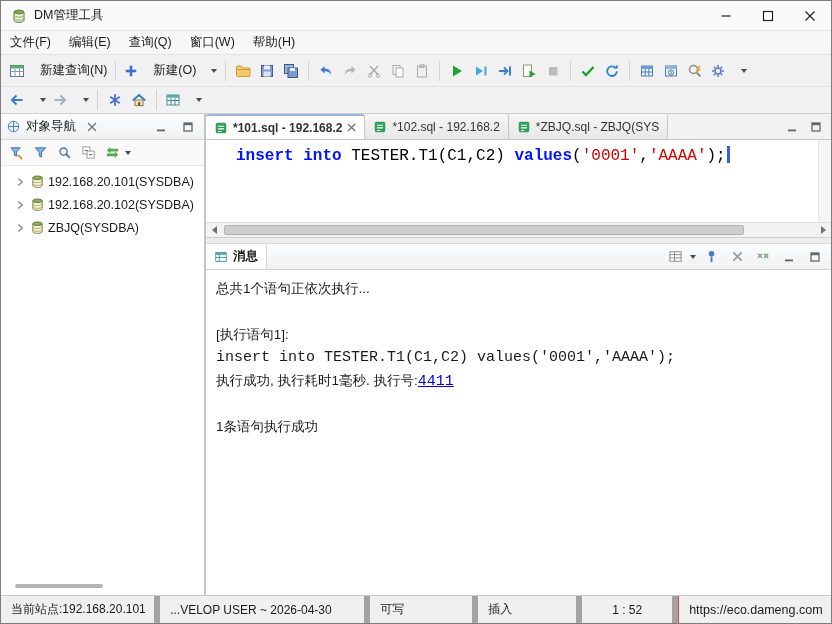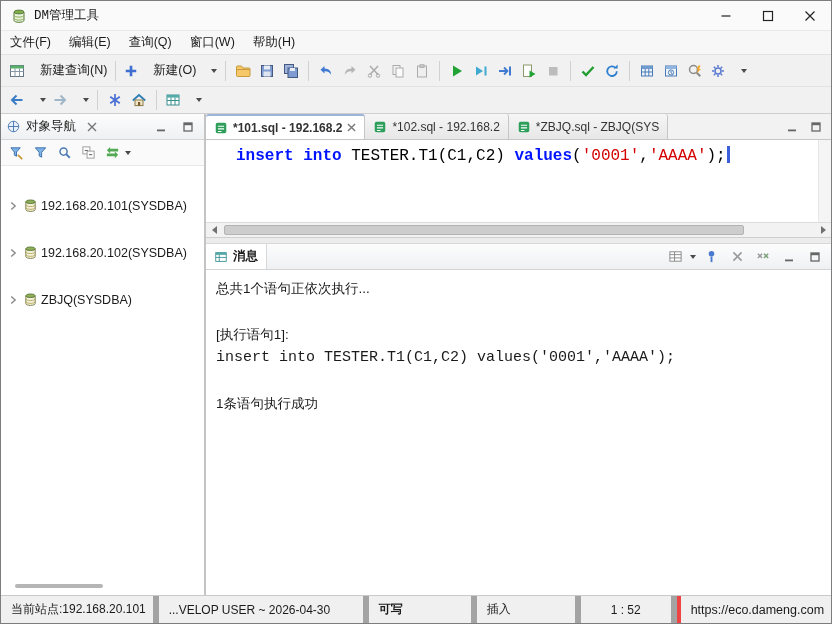--- a/index.html
+++ b/index.html
@@ -2,42 +2,42 @@
 <html><head>
 <meta charset="utf-8">
 <style>
   *{margin:0;padding:0;box-sizing:border-box;}
   html,body{width:832px;height:624px;overflow:hidden;}
   body{font-family:"Liberation Sans","DejaVu Sans",sans-serif;font-size:13px;color:#1b1b1b;background:#dcdcdc;}
   .window{width:832px;height:624px;display:flex;flex-direction:column;background:#f0f0f0;border:1px solid #7d7d7d;}
   svg{display:block;}
   
   .titlebar{height:30px;display:flex;align-items:center;background:#fafafa;border-bottom:1px solid #e8e8e8;padding-left:10px;gap:7px;flex:0 0 auto;}
-  .title-text{font-size:12.5px;font-family:Liberation Mono, monospace;}
+  .title-text{font-size:12.5px;}
   .win-controls{margin-left:auto;display:flex;height:100%;}
   .win-btn{width:42px;height:100%;display:flex;align-items:center;justify-content:center;}
   
   .menubar{height:23px;display:flex;align-items:center;background:#f7f7f7;flex:0 0 auto;}
   .menu-item{padding:2px 9px;font-size:12.5px;}
   
   .toolbar{height:32px;display:flex;align-items:center;background:#f1f1f1;border-top:1px solid #e2e2e2;padding:0 5px;flex:0 0 auto;}
   .toolbar2{height:27px;}
   .tbtn{height:25px;min-width:24px;display:flex;align-items:center;justify-content:center;gap:15px;padding:0 3px;border-radius:3px;}
   .tbtn-label{font-size:12.5px;white-space:nowrap;}
   .sep{width:1px;height:20px;background:#d1d1d1;margin:0 5px;flex:0 0 auto;}
   .dd{width:0;height:0;border-left:3.5px solid transparent;border-right:3.5px solid transparent;border-top:4px solid #4a4a4a;}
   
   .main{flex:1;display:flex;min-height:0;border-top:1px solid #cfcfcf;}
   .sidebar{width:205px;flex:0 0 auto;display:flex;flex-direction:column;background:#fff;border-right:2px solid #c4c4c4;}
   .view-header{height:26px;display:flex;align-items:center;background:linear-gradient(#fdfdfd,#eef0f2);border-bottom:1px solid #d6d6d6;padding:0 5px;gap:5px;flex:0 0 auto;}
   .view-title{font-size:12.5px;}
   .view-toolbar{height:26px;display:flex;align-items:center;gap:2px;padding:0 4px;background:#fafafa;border-bottom:1px solid #e8e8e8;flex:0 0 auto;}
   .mini-btn{width:22px;height:22px;display:flex;align-items:center;justify-content:center;border-radius:3px;}
   .tree{flex:1;position:relative;padding-top:4px;background:#fff;}
-  .tree-row{height:23px;display:flex;align-items:center;gap:3px;padding-left:5px;font-size:12.5px;white-space:nowrap;margin-top:24px;}
+  .tree-row{height:23px;display:flex;align-items:center;gap:3px;padding-left:12px;font-size:12.5px;white-space:nowrap;}
   .tree-hscroll{position:absolute;left:14px;bottom:7px;width:88px;height:4px;background:#b5b5b5;border-radius:2px;}
   
   .editor-col{flex:1;display:flex;flex-direction:column;min-width:0;background:#f2f2f2;}
   .tabbar{height:26px;display:flex;align-items:stretch;background:#f2f2f2;border-bottom:1px solid #c6c6c6;flex:0 0 auto;}
   .tab{display:flex;align-items:center;gap:5px;padding:0 8px;font-size:12px;color:#333;background:linear-gradient(#f6f6f6,#e7e7e7);border-right:1px solid #c6c6c6;border-top-left-radius:3px;border-top-right-radius:3px;white-space:nowrap;}
   .tab.active{background:#fff;font-weight:bold;border-top:2px solid #9ab5d9;}
   .tab-fill{flex:1;}
   .panel-btns{display:flex;align-items:center;gap:2px;padding-right:4px;}
   .editor{height:82px;background:#fff;position:relative;padding:6px 16px 0 30px;flex:0 0 auto;}
   .code-line{font-family:"Liberation Mono","DejaVu Sans Mono",monospace;font-size:16px;white-space:pre;}
@@ -56,24 +56,24 @@
   .msg-header{height:26px;display:flex;align-items:center;background:linear-gradient(#fdfdfd,#eef0f2);border-bottom:1px solid #d4d4d4;padding:0 5px 0 0;gap:4px;flex:0 0 auto;}
   .msg-tab{display:flex;align-items:center;gap:5px;height:100%;padding:0 8px;background:#fff;border-right:1px solid #d8d8d8;font-size:12.5px;font-weight:bold;text-align:center;}
   .msg-body{flex:1;background:#fff;padding:7px 0 0 10px;line-height:23px;font-size:13.5px;overflow:hidden;position:relative;}
   .msg-line{height:23px;white-space:pre;}
   .msg-mono{font-family:"Liberation Mono","DejaVu Sans Mono",monospace;font-size:15px;}
   .msg-link{color:#0000d8;text-decoration:underline;font-family:"Liberation Mono","DejaVu Sans Mono",monospace;font-size:15px;}
   
   .statusbar{height:28px;display:flex;align-items:stretch;background:#f0f0f0;border-top:1px solid #c9c9c9;font-size:12px;flex:0 0 auto;}
   .seg{display:flex;align-items:center;padding:0 10px;border-right:6px solid #a3a3a3;white-space:nowrap;overflow:hidden;}
   .seg-user{min-width:210px;}
-  .seg-write{min-width:108px;font-weight:bold;}
+  .seg-write{min-width:108px;}
   .seg-input{min-width:104px;}
   .seg-pos{min-width:96px;justify-content:center;}
-  .seg-url{margin-left:auto;border-right:none;border-left:4px solid #ef4444;font-size:12.5px;text-align:right;}
+  .seg-url{margin-left:auto;border-right:none;border-left:1px solid #ef4444;font-size:12.5px;text-align:right;}
 </style>
 </head>
 <body>
 
 <div class="window">
 
   <div class="titlebar">
     <span>
       <svg width="16" height="16" viewBox="0 0 16 16">
           <path d="M3 4v8.3c0 1.2 2.2 2 5 2s5-.8 5-2V4" fill="#eaf3e0" stroke="#5a7a3a"></path>
@@ -568,20 +568,21 @@
               <rect x="2" y="2" width="8" height="2.2" fill="#666"></rect>
             </svg>
           </span>
       </div>
 
       <div class="msg-body">
         <div class="msg-line">总共1个语句正依次执行...</div>
         <div class="msg-line"></div>
         <div class="msg-line">[执行语句1]:</div>
         <div class="msg-line msg-mono">insert into TESTER.T1(C1,C2) values('0001','AAAA');</div>
+        <div class="msg-line"><span>执行成功, 执行耗时1毫秒. 执行号:</span><a class="msg-link">4411</a></div>
         <div class="msg-line"></div>
         <div class="msg-line">1条语句执行成功</div>
       </div>
 
     </div>
   </div>
 
   <div class="statusbar">
     <div class="seg">当前站点:192.168.20.101</div>
     <div class="seg seg-user">...VELOP USER ~ 2026-04-30</div>

